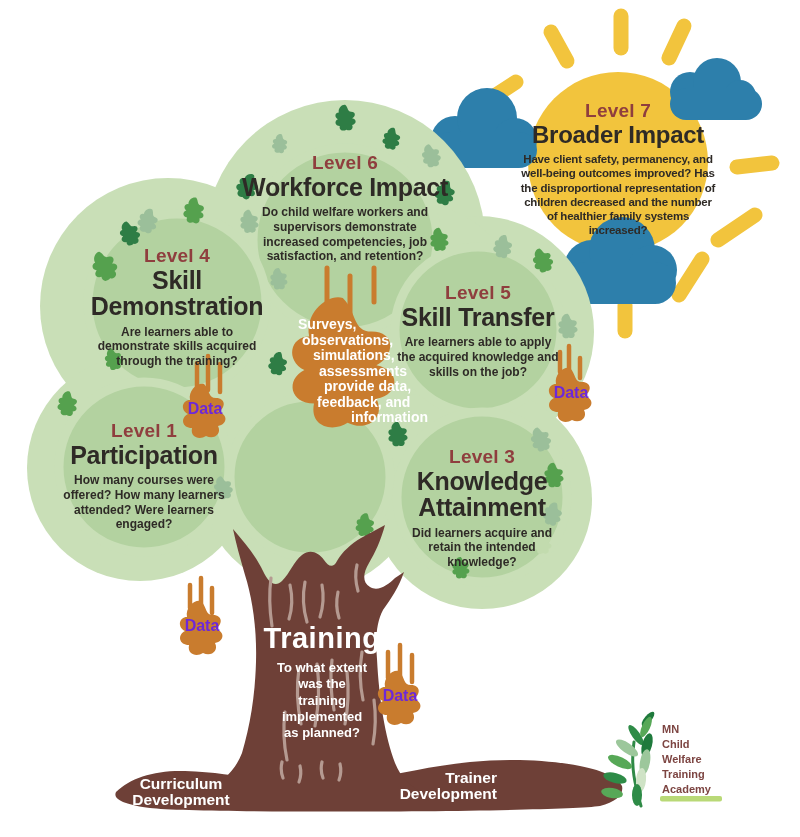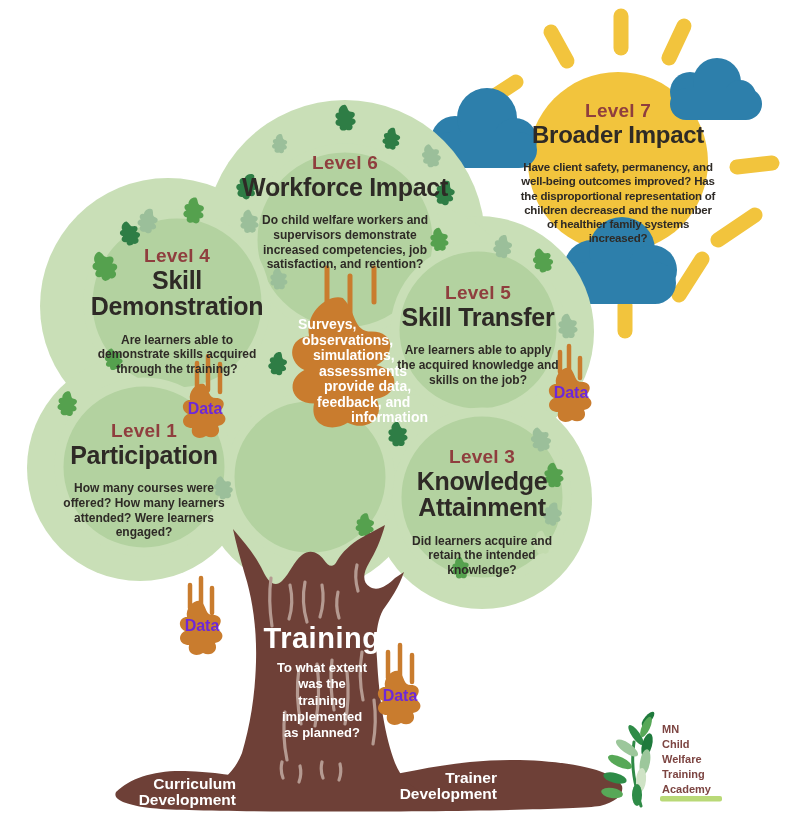--- a/index.html
+++ b/index.html
@@ -4,21 +4,21 @@
 <style>
   html,body{margin:0;padding:0;background:#ffffff;}
   .stage{
     position:relative;width:800px;height:837px;overflow:hidden;
     font-family:"Liberation Sans","DejaVu Sans",sans-serif;background:#ffffff;
   }
   .stage svg{position:absolute;left:0;top:0;}
   .lvl{position:absolute;text-align:center;color:#2e2a26;font-weight:bold;}
   .lvl .tag{font-size:19px;color:#8f3e3e;letter-spacing:.2px;}
   .lvl .ttl{font-size:25px;line-height:1.05;letter-spacing:-0.3px;}
-  .lvl .q{font-size:12px;line-height:1.22;margin:13px auto 0;}
+  .lvl .q{font-size:12px;line-height:1.22;margin:5px auto 0;}
   .sun-lvl .ttl{font-size:24px;}
   .sun-lvl .q{font-size:11.5px;line-height:1.24;letter-spacing:-0.2px;}
   .trunk-block{position:absolute;left:262px;top:622px;width:120px;text-align:center;color:#fff;font-weight:bold;}
   .trunk-block .ttl{font-size:29px;letter-spacing:.5px;}
   .trunk-block .q{font-size:13px;line-height:1.25;width:92px;margin:5px auto 0;}
   .data-label{position:absolute;width:60px;text-align:center;color:#6d28d9;font-weight:bold;font-size:16px;}
   .leaf-lines{position:absolute;left:298px;top:317px;color:#fff;font-weight:bold;font-size:14px;line-height:15.5px;}
   .leaf-lines div{white-space:nowrap;}
   .footer-label{position:absolute;color:#fff;font-weight:bold;font-size:15.5px;line-height:1.06;}
   .logo-text{position:absolute;left:662px;top:722px;color:#7d4542;font-weight:bold;font-size:11px;line-height:15px;}
@@ -248,21 +248,21 @@
   <div class="trunk-block">
     <div class="ttl">Training</div>
     <div class="q">To what extent was the training implemented as planned?</div>
   </div>
 
   <div class="data-label" style="left:175px;top:400px">Data</div>
   <div class="data-label" style="left:541px;top:384px">Data</div>
   <div class="data-label" style="left:172px;top:617px">Data</div>
   <div class="data-label" style="left:370px;top:687px">Data</div>
 
-  <div class="footer-label" style="left:126px;top:776px;width:110px;text-align:right">Curriculum Development</div>
+  <div class="footer-label" style="left:126px;top:776px;width:110px;text-align:center">Curriculum Development</div>
   <div class="footer-label" style="left:377px;top:770px;width:120px;text-align:right">Trainer Development</div>
 
   <div class="logo-text">
     <div>MN</div>
     <div>Child</div>
     <div>Welfare</div>
     <div>Training</div>
     <div>Academy</div>
   </div>
 

